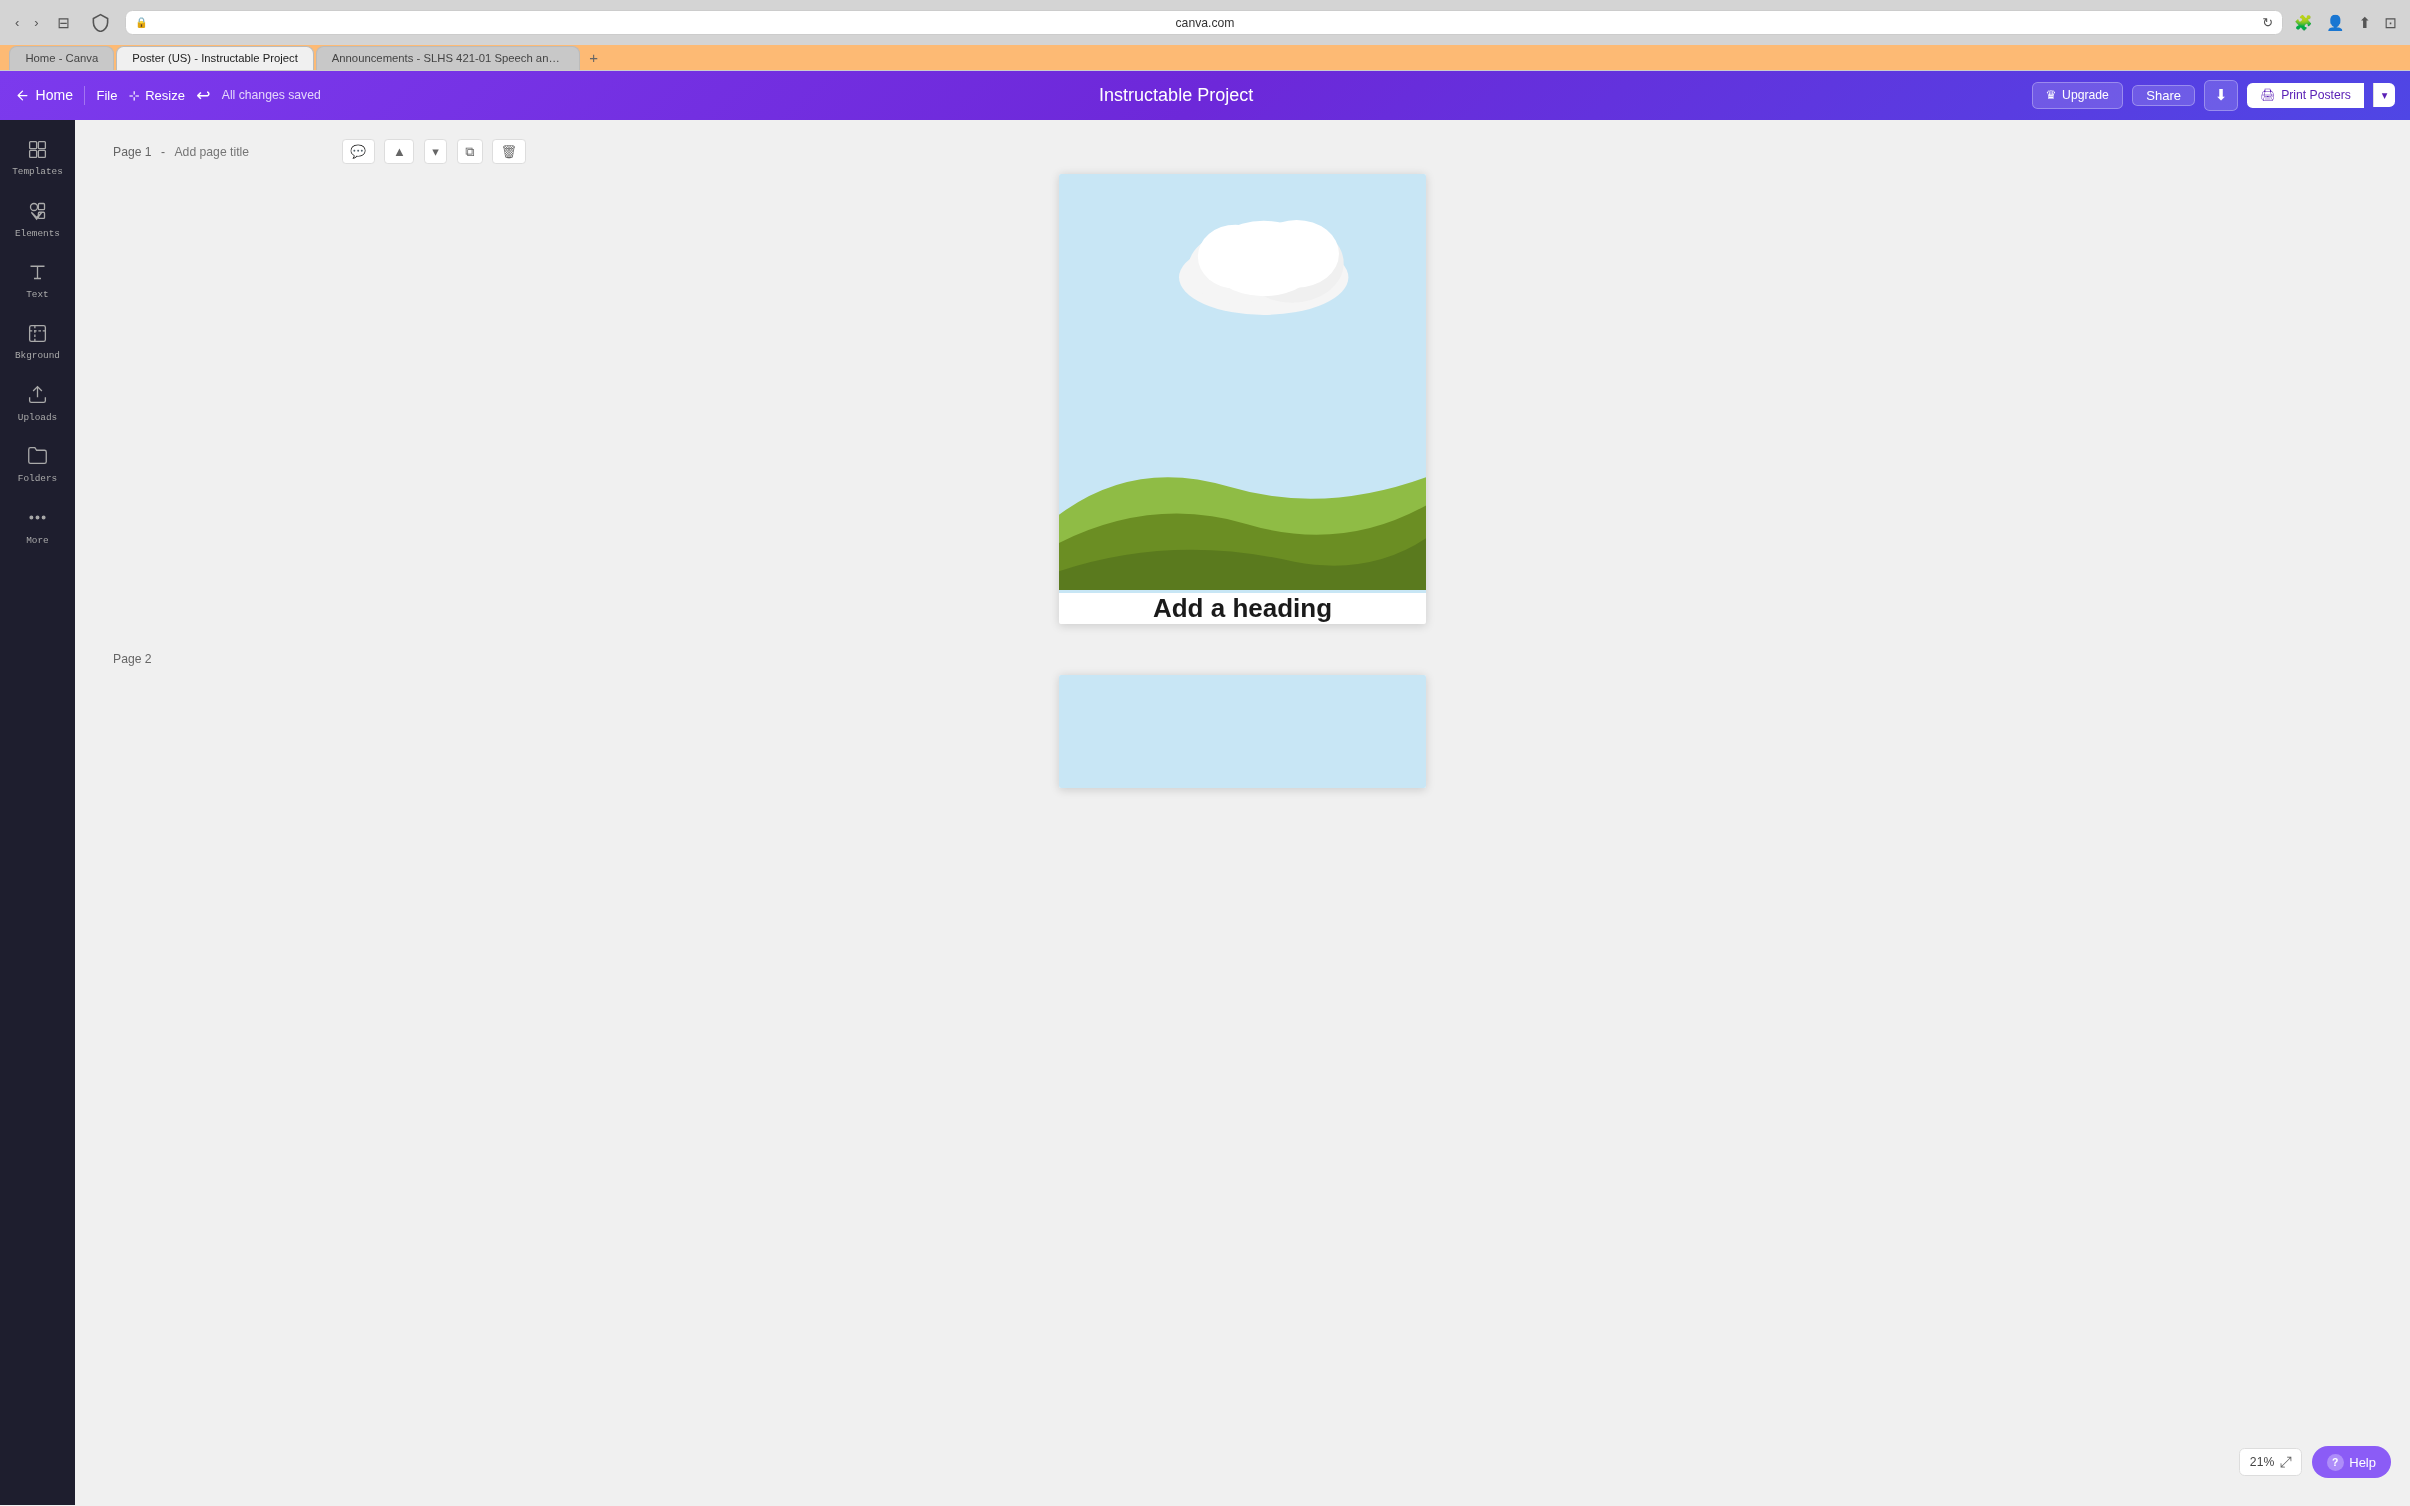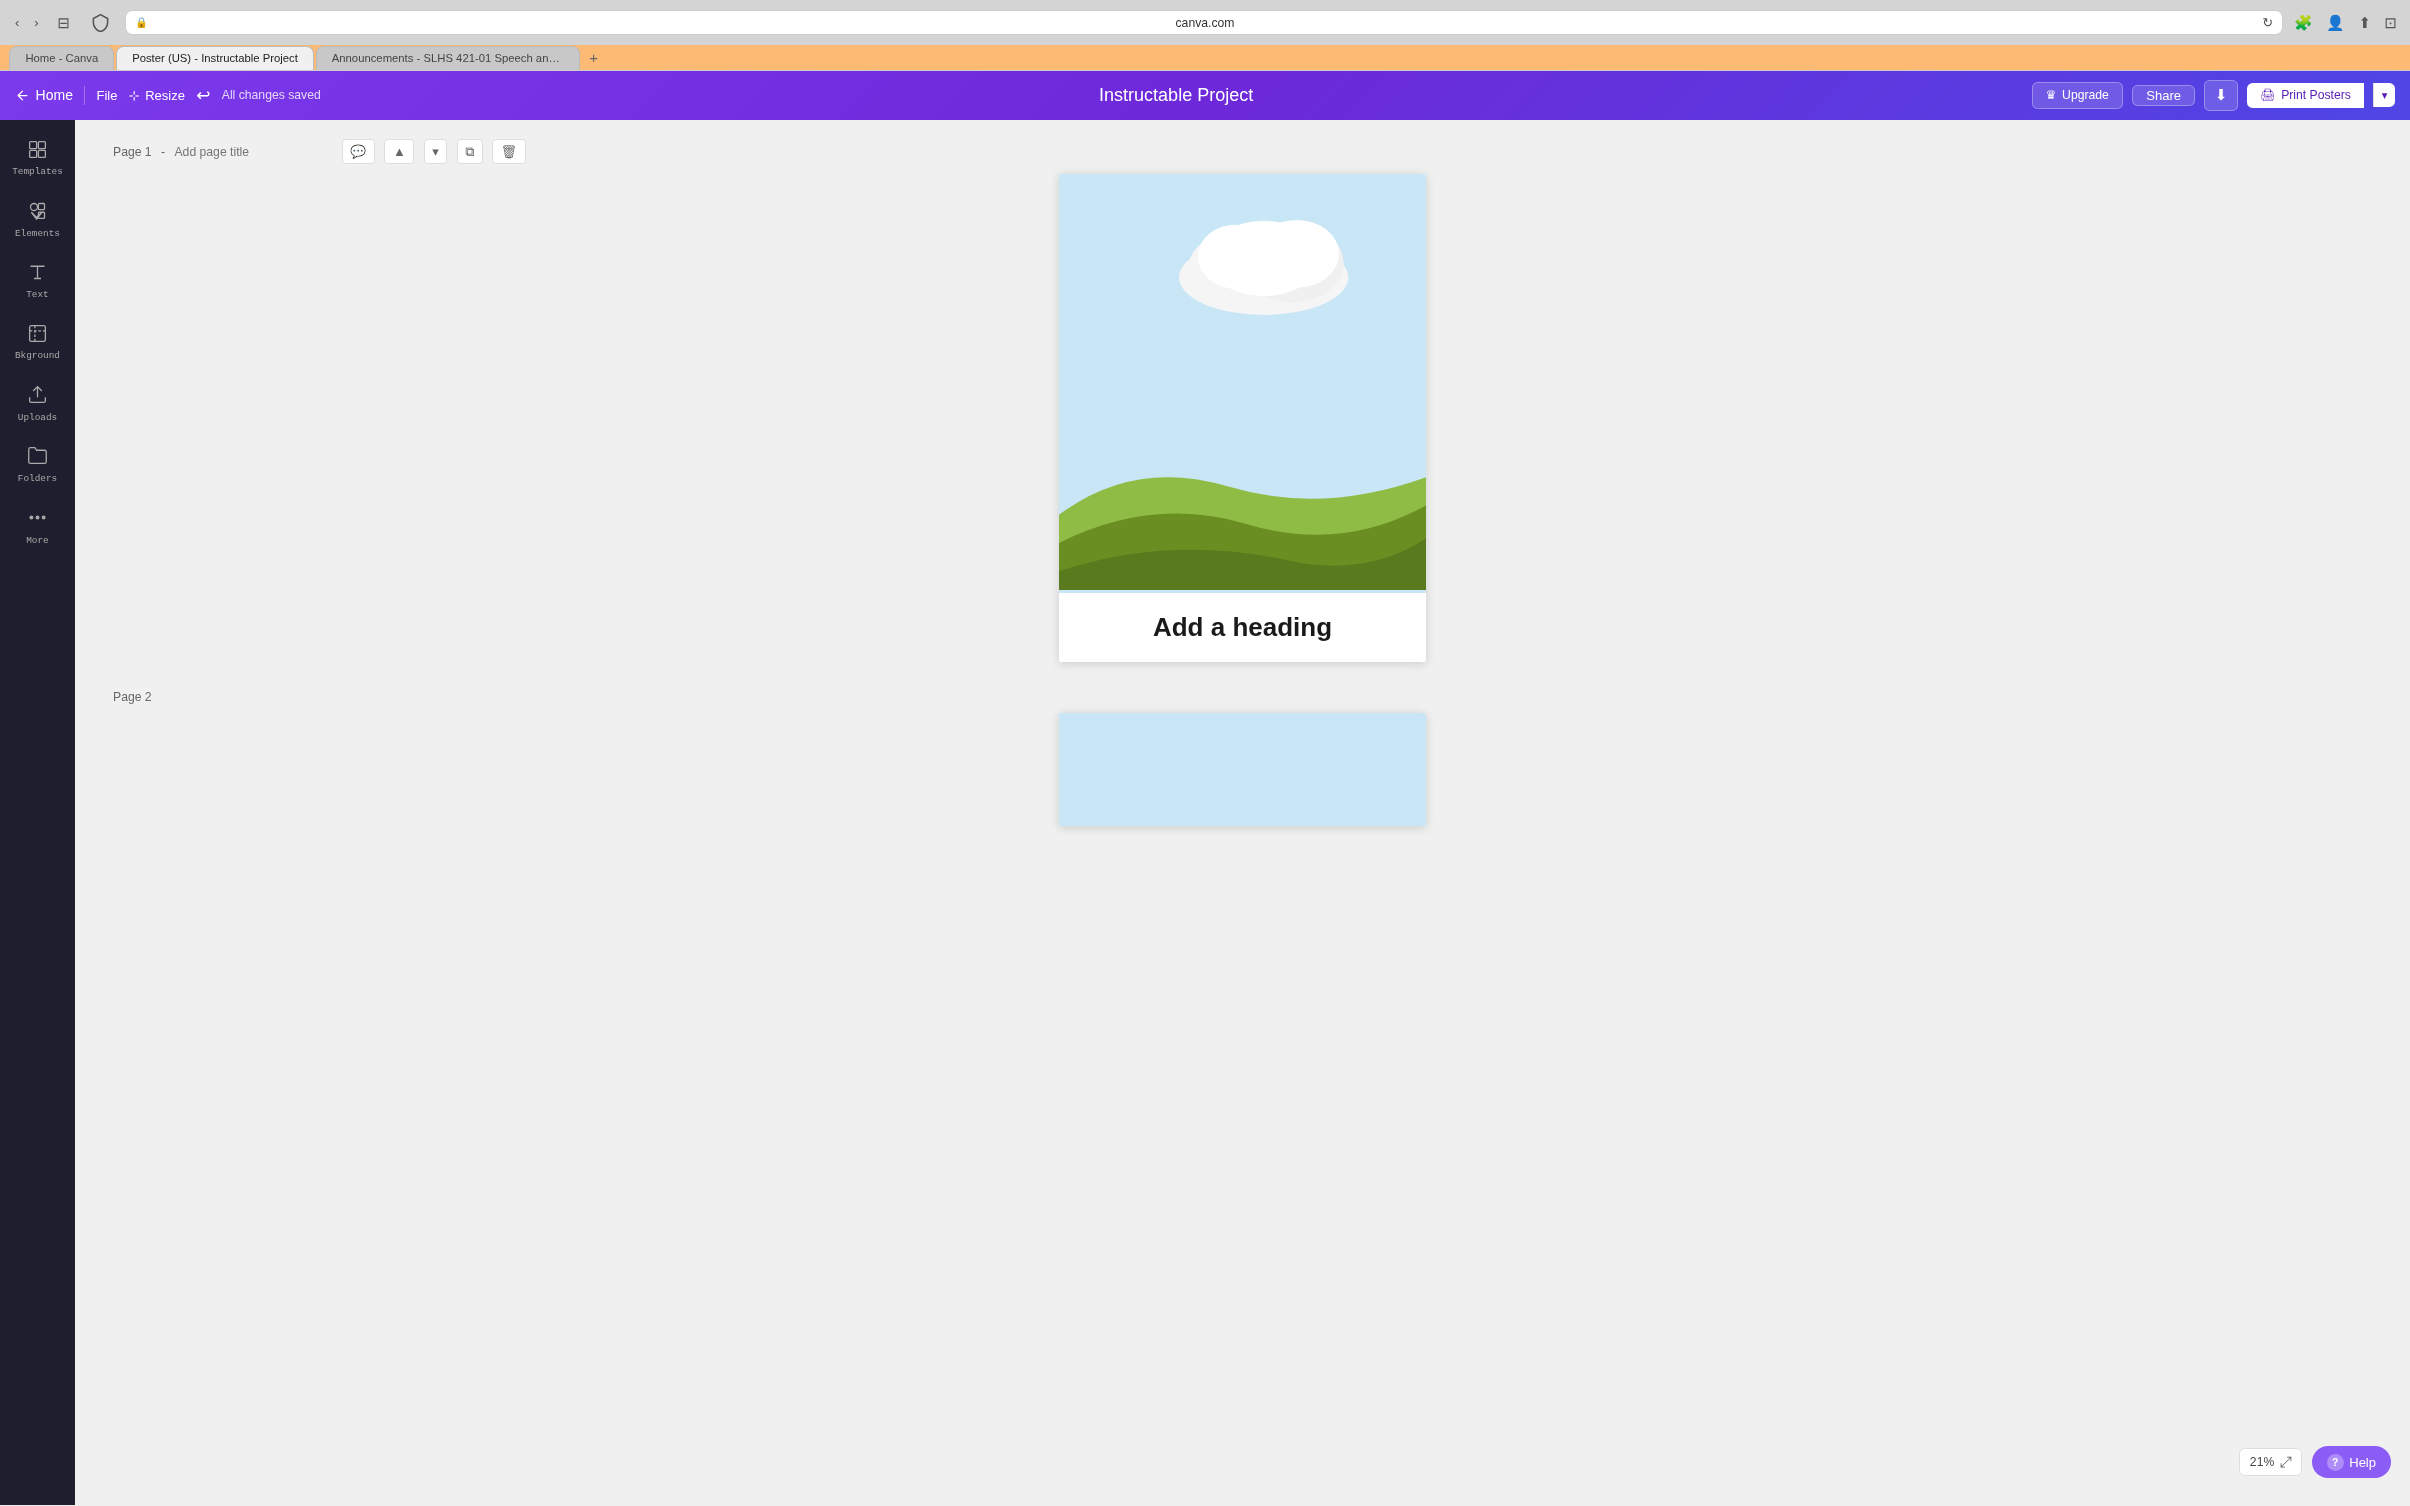--- a/index.html
+++ b/index.html
@@ -64,21 +64,21 @@
     .page-title-input { border: none; background: none; outline: none; color: #888; font-size: 12.2px; cursor: text; }
     .page-action-btn { background: none; border: 0.9px solid #ddd; border-radius: 3.8px; padding: 3.8px 7.5px; cursor: pointer; font-size: 13px; color: #666; background: white; }
 
     
     .canvas-page { background: white; width: 367px; margin: 0 auto; border-radius: 1.9px; box-shadow: 0 1.9px 9.4px rgba(0,0,0,0.15); overflow: hidden; }
 
     
     .poster-landscape { width: 100%; height: 419px; background: #c8e6f5; position: relative; overflow: hidden; }
     .cloud-shape { position: absolute; top: 28px; left: 50%; transform: translateX(-40%); }
     .poster-ground { position: absolute; bottom: 0; left: 0; right: 0; }
-    .poster-heading { padding: 19px; text-align: center; font-size: 26px; font-weight: 900; font-family: 'Arial Black', sans-serif; color: #1a1a1a; }
+    .poster-heading { text-align: center; font-size: 26px; font-weight: 900; font-family: 'Arial Black', sans-serif; color: #1a1a1a; }
 
     
     .page-2-controls { margin-top: 28px; margin-bottom: 9.4px; color: #666; font-size: 12.2px; }
     .page-2-preview { background: white; width: 367px; margin: 0 auto; height: 113px; overflow: hidden; border-radius: 1.9px; box-shadow: 0 1.9px 9.4px rgba(0,0,0,0.15); }
     .page-2-landscape { background: #c8e6f5; width: 100%; height: 113px; }
 
     
     .bottom-bar { position: fixed; bottom: 28px; right: 19px; display: flex; align-items: center; gap: 9.4px; }
     .zoom-indicator { background: white; border: 0.9px solid #ddd; border-radius: 5.6px; padding: 3.8px 9.4px; font-size: 12.2px; color: #444; display: flex; align-items: center; gap: 5.6px; }
     .expand-btn { background: none; border: none; cursor: pointer; font-size: 15px; color: #666; }

